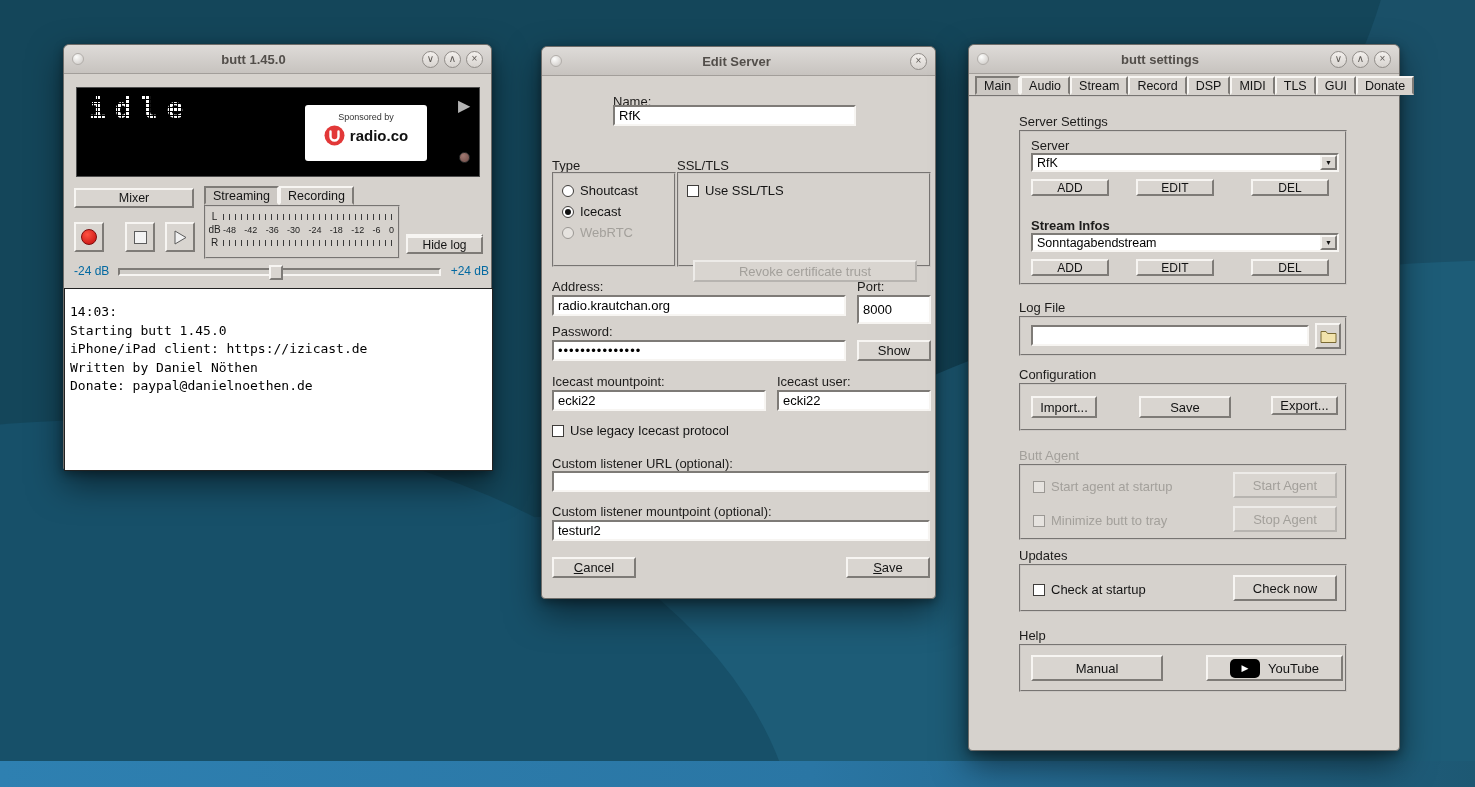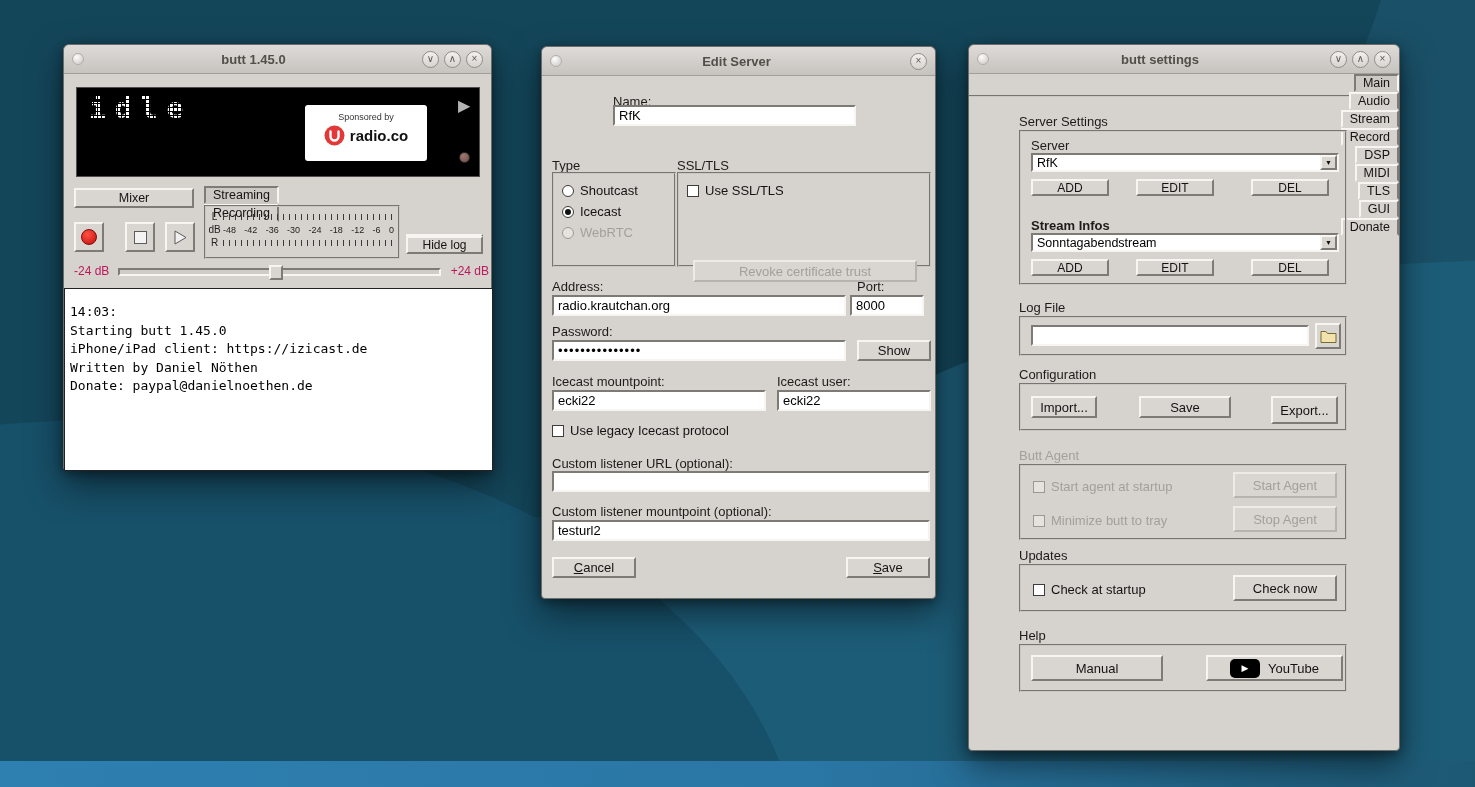--- a/index.html
+++ b/index.html
@@ -56,21 +56,21 @@
   .rb{width:12px;height:12px;border-radius:50%;background:#fff;border:1px solid #3f3d3b;flex:none;position:relative;}
   .rb.checked::after{content:"";position:absolute;left:2px;top:2px;width:6px;height:6px;border-radius:50%;background:#111;}
   .rb.disabled{background:#e6e3df;border-color:#9b9894;}
   .combo{position:absolute;display:flex;align-items:stretch;background:#fff;
     border:2px solid;border-color:var(--sh) var(--hi) var(--hi) var(--sh);}
   .combo .cval{flex:1;font-size:12.5px;padding:0 4px;display:flex;align-items:center;
     white-space:nowrap;overflow:hidden;color:#000;}
   .combo .carrow{width:17px;flex:none;background:var(--face2);border:2px solid;
     border-color:var(--hi) var(--sh) var(--sh) var(--hi);display:flex;align-items:center;
     justify-content:center;font-size:7px;color:#111;}
-  .tabbar{position:absolute;display:flex;align-items:flex-end;flex-direction:column;}
+  .tabbar{position:absolute;display:flex;align-items:flex-end;}
   .tab{height:19px;padding:0 7px;display:flex;align-items:center;font-size:12.5px;color:#141414;
     background:var(--face);border:2px solid;border-color:var(--hi) var(--sh) transparent var(--hi);}
   .tab.selected{background:#ccc8c3;border-color:var(--sh) var(--hi) transparent var(--sh);}
   .accel{display:block;}
   .accel::first-letter{text-decoration:underline;}
 
   
   .display{position:absolute;background:#000;border:1px solid #4e4e4e;}
   .idle-text{position:absolute;left:12px;top:4px;color:#fff;font-family:"DejaVu Sans Mono",monospace;
     font-size:28px;font-weight:bold;letter-spacing:9px;}
@@ -88,21 +88,21 @@
     background:radial-gradient(circle at 35% 30%, #a07871, #6e4c47);border:1px solid #2b2b2b;}
   .meter{position:absolute;border:2px groove #cbc7c3;padding:3px 3px 3px 0;}
   .m-row{display:flex;align-items:center;height:13px;}
   .m-lab{width:17px;flex:none;font-size:10px;color:#222;text-align:center;}
   .m-ticks{flex:1;height:6px;background:repeating-linear-gradient(90deg,#3a3a3a 0 1px,transparent 1px 6px);}
   .m-nums{flex:1;display:flex;justify-content:space-between;font-size:9px;color:#222;padding-right:1px;}
   .slider-track{position:absolute;height:8px;background:#cfccc7;border:2px solid;
     border-color:var(--sh) var(--hi) var(--hi) var(--sh);}
   .slider-handle{position:absolute;width:14px;height:15px;background:var(--face2);
     border:2px solid;border-color:var(--hi) var(--sh) var(--sh) var(--hi);}
-  .gain-label{position:absolute;font-size:12px;color:#be185d;}
+  .gain-label{position:absolute;font-size:12px;color:#0369a1;}
   .log{position:absolute;background:#fff;border:1px solid #222;color:#000;
     font-family:"DejaVu Sans Mono",monospace;font-size:13px;line-height:18.5px;
     padding:14px 5px 0 5px;overflow:hidden;white-space:nowrap;}
   .transport-inner-rec{width:16px;height:16px;border-radius:50%;
     background:radial-gradient(circle at 38% 32%, #ff5242, #c20d0d);border:1px solid #7c0b0b;}
   .transport-inner-stop{width:13px;height:13px;background:#f3f3f3;border:1px solid #5c5c5c;}
 
   
   .yt-badge{width:30px;height:19px;background:#000;border-radius:5px;display:flex;
     align-items:center;justify-content:center;color:#fff;font-size:9px;margin-right:8px;flex:none;}
@@ -247,21 +247,21 @@
         <span>Use SSL/TLS</span>
       </div>
       <div class="btn disabled" style="left:14px;top:62px;width:224px;height:22px;margin-top:24px;">
         <span>Revoke certificate trust</span>
       </div>
     </div>
 
     <span class="glabel" style="left:10px;top:203px;">Address:</span>
     <input class="input" style="left: 10px; top: 219px; width: 294px; height: 21px;" value="radio.krautchan.org">
     <span class="glabel" style="left:315px;top:203px;">Port:</span>
-    <input class="input" style="left: 308px; top: 219px; width: 74px; height: 21px;" value="8000">
+    <input class="input" style="left: 315px; top: 219px; width: 74px; height: 29px;" value="8000">
 
     <span class="glabel" style="left:10px;top:248px;">Password:</span>
     <input class="input" style="left: 10px; top: 264px; width: 294px; height: 21px; letter-spacing: 1px;" value="•••••••••••••••">
     <div class="btn" style="left:315px;top:264px;width:74px;height:21px;">
       <span>Show</span>
     </div>
 
     <span class="glabel" style="left:10px;top:298px;">Icecast mountpoint:</span>
     <input class="input" style="left: 10px; top: 314px; width: 214px; height: 21px;" value="ecki22">
     <span class="glabel" style="left:235px;top:298px;">Icecast user:</span>
@@ -371,21 +371,21 @@
     </div>
 
     <span class="glabel" style="left:50px;top:293px;">Configuration</span>
     <div class="frame" style="left:50px;top:309px;width:328px;height:48px;">
       <div class="btn" style="left:10px;top:11px;width:66px;height:22px;">
         <span>Import...</span>
       </div>
       <div class="btn" style="left:118px;top:11px;width:92px;height:22px;">
         <span>Save</span>
       </div>
-      <div class="btn" style="left:250px;top:11px;width:67px;height:28px;">
+      <div class="btn" style="left:250px;top:11px;width:67px;height:19px;">
         <span>Export...</span>
       </div>
     </div>
 
     <span class="glabel disabled" style="left:50px;top:374px;">Butt Agent</span>
     <div class="frame" style="left:50px;top:390px;width:328px;height:76px;">
       <div class="row disabled" style="left:12px;top:13px;">
         <span class="cb disabled"></span>
         <span>Start agent at startup</span>
       </div>

